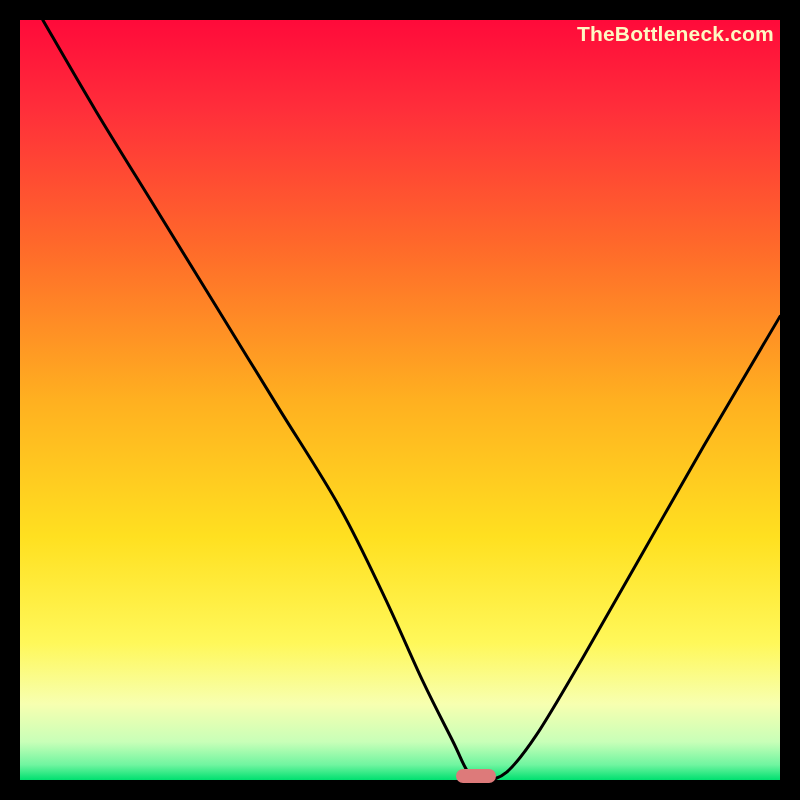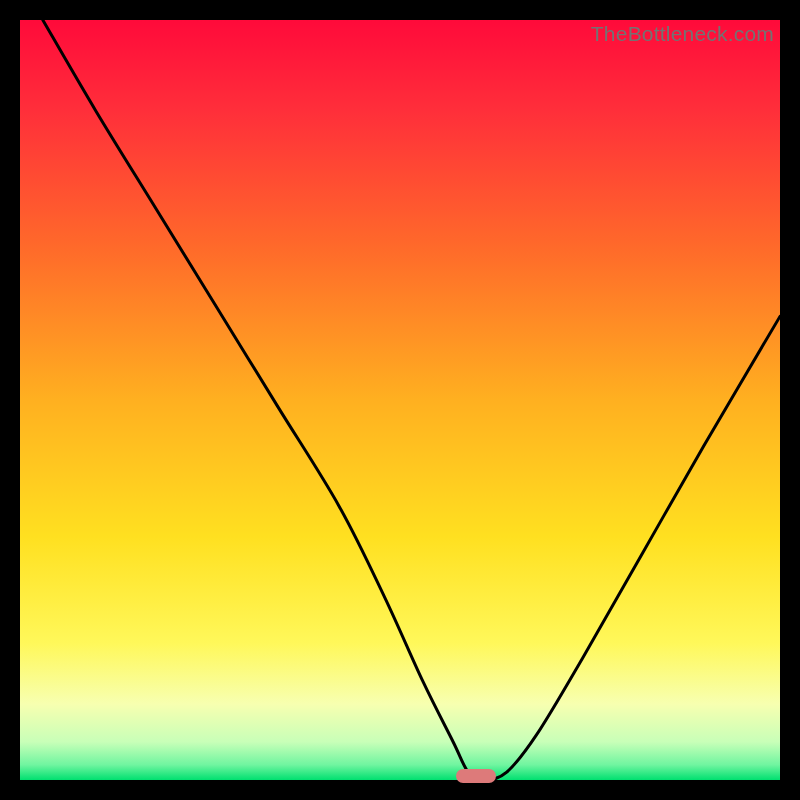--- a/index.html
+++ b/index.html
@@ -24,23 +24,23 @@
     top: 0;
     width: 760px;
     height: 760px;
   }
   .watermark {
     position: absolute;
     top: 2px;
     right: 6px;
     font-family: Arial, Helvetica, sans-serif;
     font-size: 21px;
-    font-weight: 400;
+    font-weight: 700;
     letter-spacing: 0.2px;
-    color: #737373;
+    color: #fef9c3;
     z-index: 10;
   }
   .marker {
     position: absolute;
     width: 40px;
     height: 14px;
     border-radius: 7px;
     background: #dd7a7a;
     z-index: 5;
     transform: translate(-50%, -50%);

